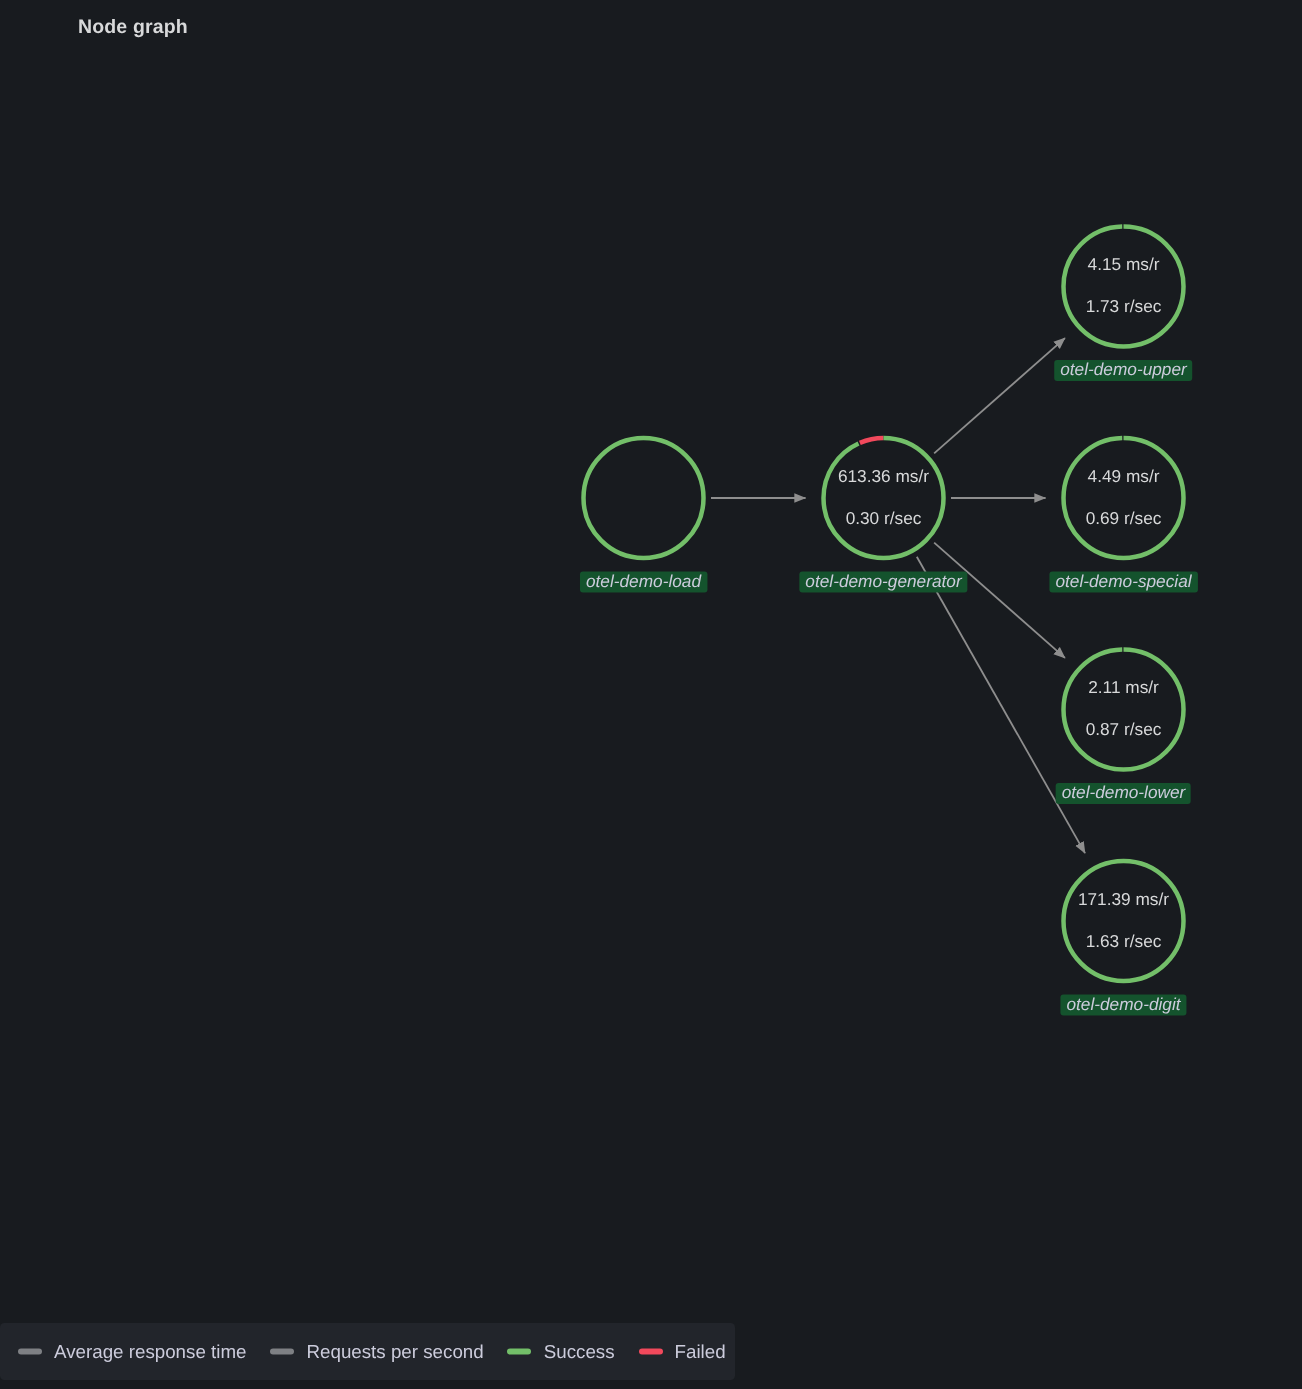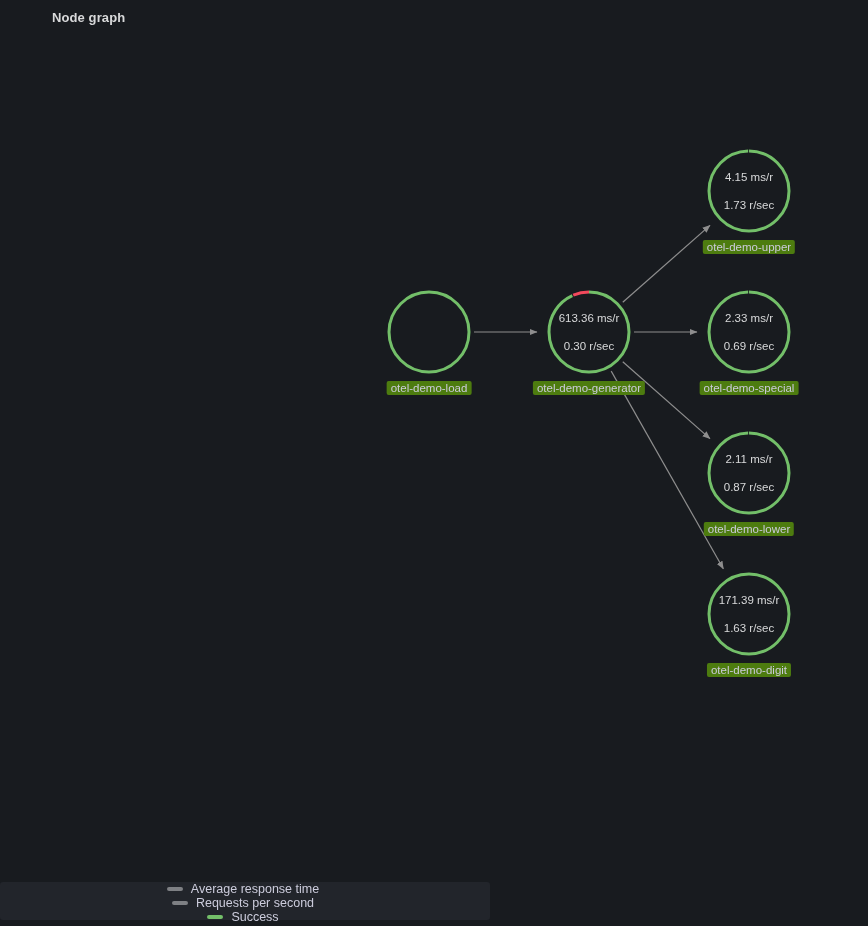--- a/index.html
+++ b/index.html
@@ -69,39 +69,39 @@
     white-space: nowrap;
   }
   .node-label {
     position: absolute;
     left: 50%;
     top: 94px;
     transform: translateX(-50%);
     font-size: 11.5px;
     color: #ccccdc;
     white-space: nowrap;
-    background: #4d7c0f;
+    background: #14532d;
     padding: 1px 4px;
     border-radius: 2px;
+    font-style: italic;
   }
 
   
   #legend {
     position: absolute;
     left: 0;
     bottom: 6px;
     height: 38px;
     width: 490px;
     background: #22252b;
     border-radius: 3px;
     display: flex;
     align-items: center;
     padding-left: 12px;
     box-sizing: border-box;
-    flex-direction: column;
   }
   .legend-item {
     display: flex;
     align-items: center;
     margin-right: 16px;
   }
   .legend-swatch {
     width: 16px;
     height: 4px;
     border-radius: 2px;
@@ -163,21 +163,21 @@
         <div class="stat-line">1.73 r/sec</div>
       </div>
       <div class="node-label">otel-demo-upper</div>
     </div>
     <div class="node" style="left: 749px; top: 332px;">
       <svg width="90" height="90" viewBox="0 0 90 90">
         <circle cx="45" cy="45" r="40" fill="none" stroke="#f2495c" stroke-width="3" stroke-dasharray="1.2566370614359172 251.07077522574752" stroke-dashoffset="1.2566370614359172" transform="rotate(-90 45 45)"></circle>
         <circle cx="45" cy="45" r="40" fill="none" stroke="#73bf69" stroke-width="3" stroke-dasharray="250.07077522574752 2.256637061435918" stroke-dashoffset="0" transform="rotate(-90 45 45)"></circle>
       </svg>
       <div class="node-stats">
-        <div class="stat-line">2.33 ms/r</div>
+        <div class="stat-line">4.49 ms/r</div>
         <div class="stat-line">0.69 r/sec</div>
       </div>
       <div class="node-label">otel-demo-special</div>
     </div>
     <div class="node" style="left: 749px; top: 473px;">
       <svg width="90" height="90" viewBox="0 0 90 90">
         <circle cx="45" cy="45" r="40" fill="none" stroke="#f2495c" stroke-width="3" stroke-dasharray="1.2566370614359172 251.07077522574752" stroke-dashoffset="1.2566370614359172" transform="rotate(-90 45 45)"></circle>
         <circle cx="45" cy="45" r="40" fill="none" stroke="#73bf69" stroke-width="3" stroke-dasharray="250.07077522574752 2.256637061435918" stroke-dashoffset="0" transform="rotate(-90 45 45)"></circle>
       </svg>
       <div class="node-stats">

